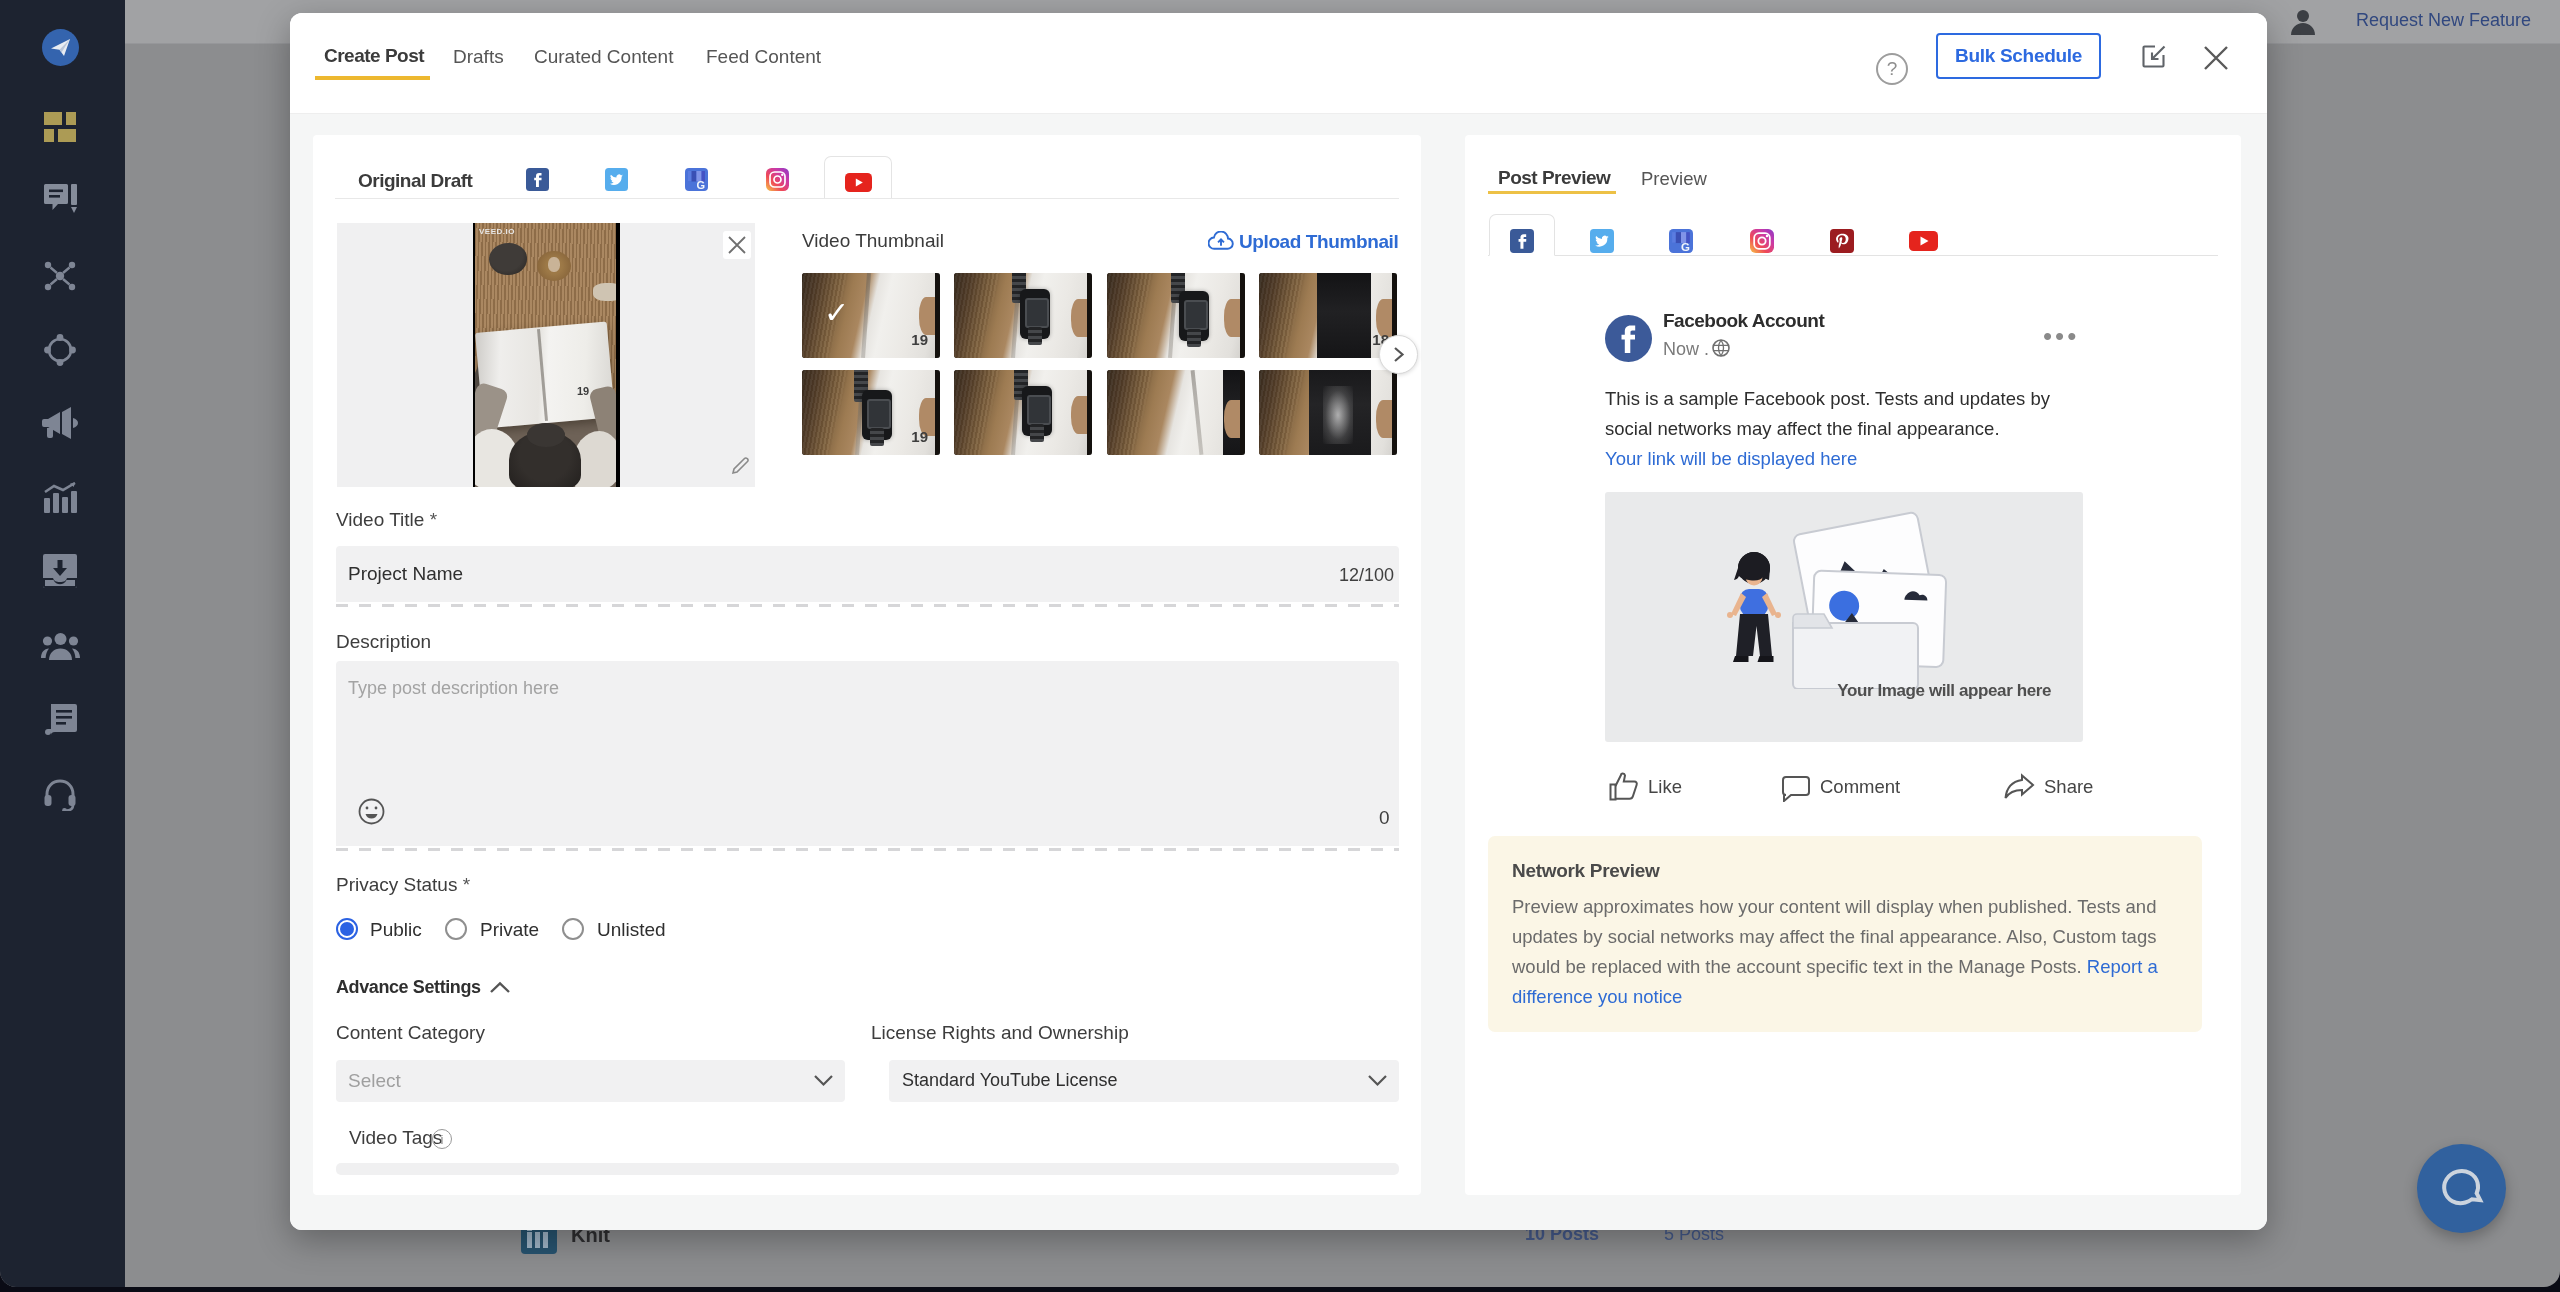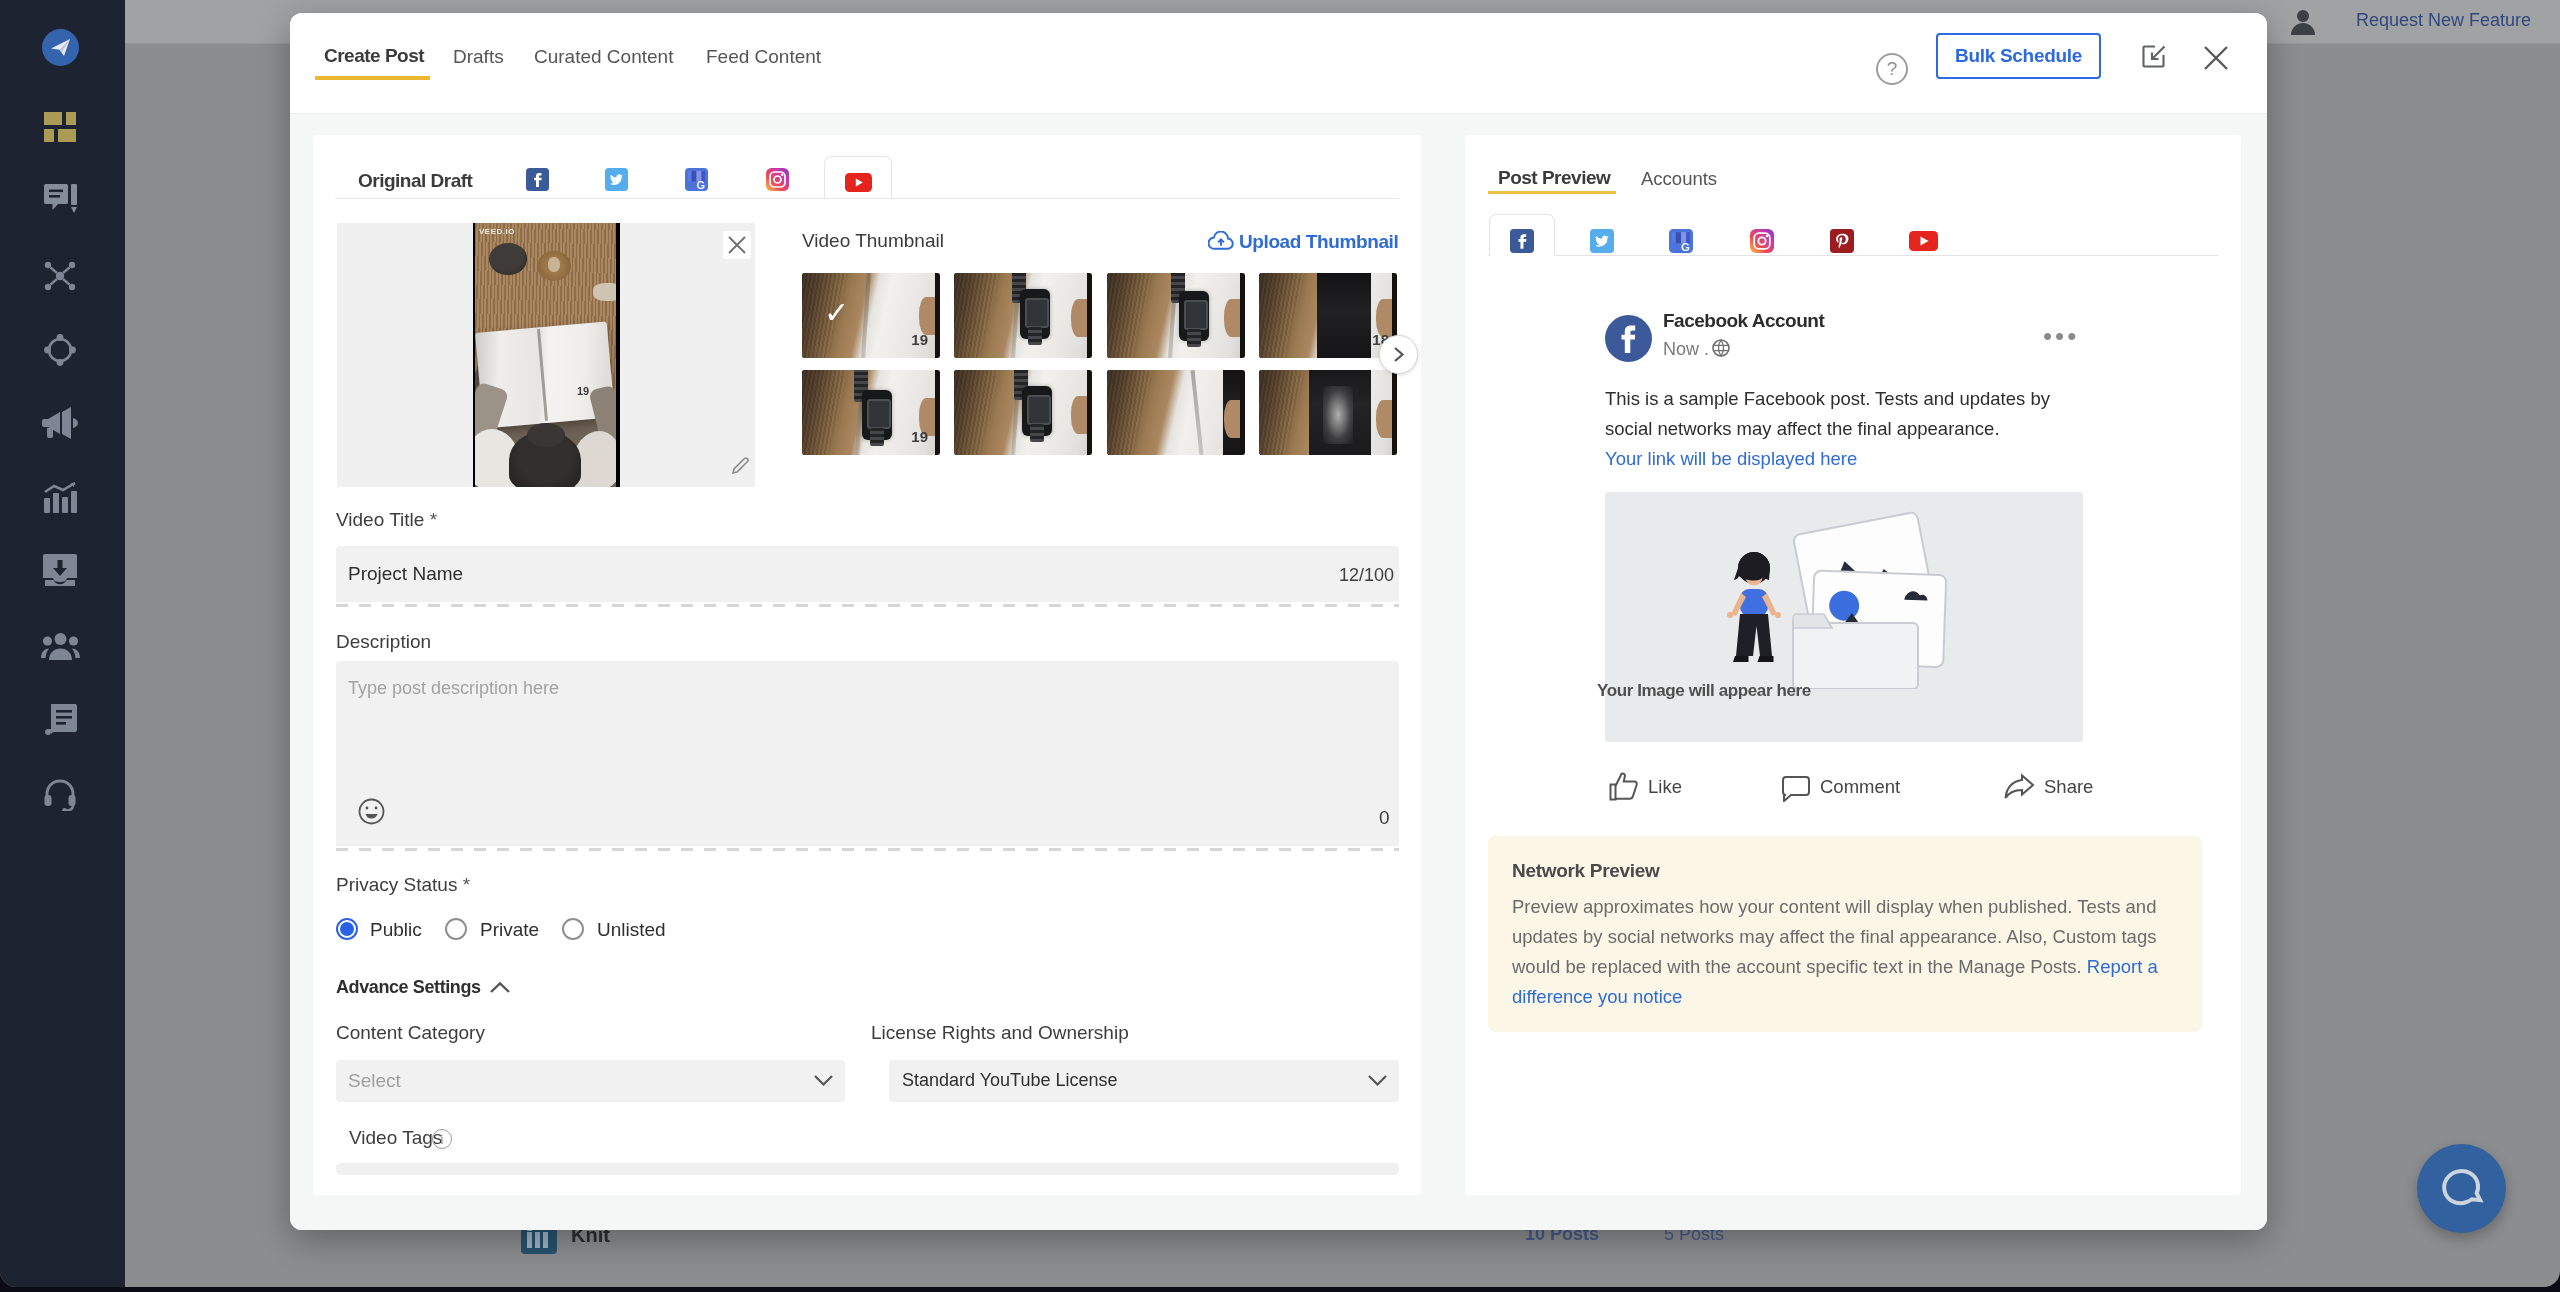--- a/index.html
+++ b/index.html
@@ -342,21 +342,21 @@
         </svg>
 
       <div class="abs lbl" style="left:36px; top:992px;">Video Tags</div>
       <div class="abs" style="left:119px; top:994px; width:20px; height:20px; border:1.6px solid #999; border-radius:50%; font-size:13px; color:#888; text-align:center; line-height:19px;">i</div>
       <div class="abs" style="left:23px; top:1028px; width:1063px; height:12px; background:#f0f0f1; border-radius:5px;"></div>
     </div>
 
     <div class="card" style="left:1175px; top:122px; width:776px; height:1060px;" id="rightcard">
       <div class="abs" style="left:33px; top:32px; font-size:19px; letter-spacing:-0.5px; color:#3b3b3b; font-weight:bold;">Post Preview</div>
       <div class="abs" style="left:23px; top:56px; width:128px; height:3px; background:#edc146;"></div>
-      <div class="abs" style="left:176px; top:33px; font-size:18.5px; color:#555;">Accounts</div>
+      <div class="abs" style="left:176px; top:33px; font-size:18.5px; color:#555;">Preview</div>
 
       <div class="abs" style="left:23px; top:120px; width:730px; height:1px; background:#e3e3e3;"></div>
       <div class="abs" style="left:24px; top:79px; width:66px; height:42px; background:#fff; border:1px solid #e3e3e3; border-bottom:1px solid #fff; border-radius:7px 7px 0 0;"></div>
       <svg class="abs" style="left:45px; top:94px;" width="24" height="24" viewBox="0 0 23 23">
           <rect width="23" height="23" rx="3.5" fill="#3a5a98"></rect>
           <path d="M15.5 12.2h-2.6V19h-2.9v-6.8H8.2V9.7H10V8.2c0-2 .9-3.2 3.2-3.2h2.3v2.6h-1.5c-.9 0-1 .4-1 1.1v1h2.6z" fill="#fff"></path>
         </svg>
       <svg class="abs" style="left:125px; top:94px;" width="24" height="24" viewBox="0 0 23 23">
           <rect width="23" height="23" rx="3.5" fill="#56aded"></rect>
           <path d="M18 7.6c-.5.2-1 .4-1.5.4.5-.3 1-.9 1.2-1.5-.5.3-1.1.5-1.7.7a2.7 2.7 0 0 0-4.6 2.4A7.6 7.6 0 0 1 5.9 6.8a2.7 2.7 0 0 0 .8 3.6c-.4 0-.9-.1-1.2-.3 0 1.3.9 2.4 2.1 2.6-.4.1-.8.1-1.2 0 .3 1.1 1.3 1.9 2.5 1.9a5.4 5.4 0 0 1-4 1.1A7.6 7.6 0 0 0 16.6 9v-.3c.5-.4 1-.9 1.4-1.1z" fill="#fff"></path>
@@ -427,21 +427,21 @@
           <rect x="27" y="78" width="28" height="27" rx="9" fill="#3f6fe0"></rect>
           <path d="M28 82l-10 21 5 2 10-19z" fill="#e9b48e"></path>
             <circle cx="17" cy="104" r="3" fill="#e9b48e"></circle>
           <path d="M54 82l10 21-5 2-10-19z" fill="#e9b48e"></path>
             <circle cx="65" cy="104" r="3" fill="#e9b48e"></circle>
           <path d="M27 103h28l4 42H47l-3.5-30-3.5 30H23z" fill="#1f2027"></path>
           <path d="M22 145h13.5v6H20z" fill="#15151a"></path>
             <path d="M46.5 145h14v6h-16z" fill="#15151a"></path>
         </g>
       </svg>
-      <div class="abs" style="left:132px; top:546px; width:438px; text-align:left; font-size:17px; letter-spacing:-0.4px; color:#4f4f4f; font-weight:bold;">Your Image will appear here</div>
+      <div class="abs" style="left:148px; top:546px; width:438px; text-align:right; font-size:17px; letter-spacing:-0.4px; color:#4f4f4f; font-weight:bold;">Your Image will appear here</div>
 
       <svg class="abs" style="left:144px; top:637px;" width="30" height="29" viewBox="0 0 30 29" fill="none" stroke="#555" stroke-width="2">
           <path d="M1.5 12.5h5v15h-5z"></path>
           <path d="M6.5 14 12 3c0-2 3.5-2 4 .5l-1.2 6h10.5c2 0 3 1.5 2.3 3.5l-3.6 11c-.5 1.8-1.5 2.8-3.5 2.8H6.5"></path>
         </svg>
       <div class="abs" style="left:183px; top:641px; font-size:18.5px; color:#454545;">Like</div>
       <svg class="abs" style="left:316px; top:640px;" width="30" height="27" viewBox="0 0 30 27" fill="none" stroke="#555" stroke-width="2">
           <path d="M2 5a3 3 0 0 1 3-3h20a3 3 0 0 1 3 3v12a3 3 0 0 1-3 3H10l-7 6v-6H5a3 3 0 0 1-3-3z"></path>
         </svg>
       <div class="abs" style="left:355px; top:641px; font-size:18.5px; color:#454545;">Comment</div>

